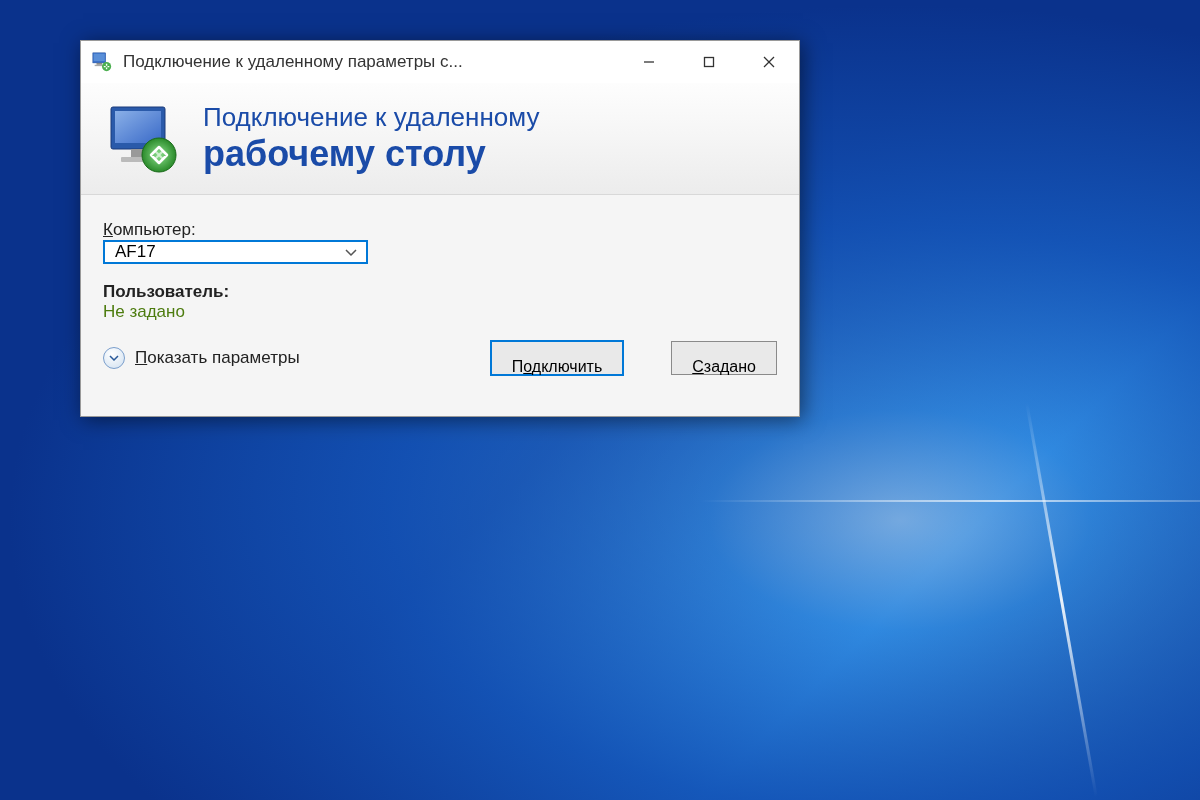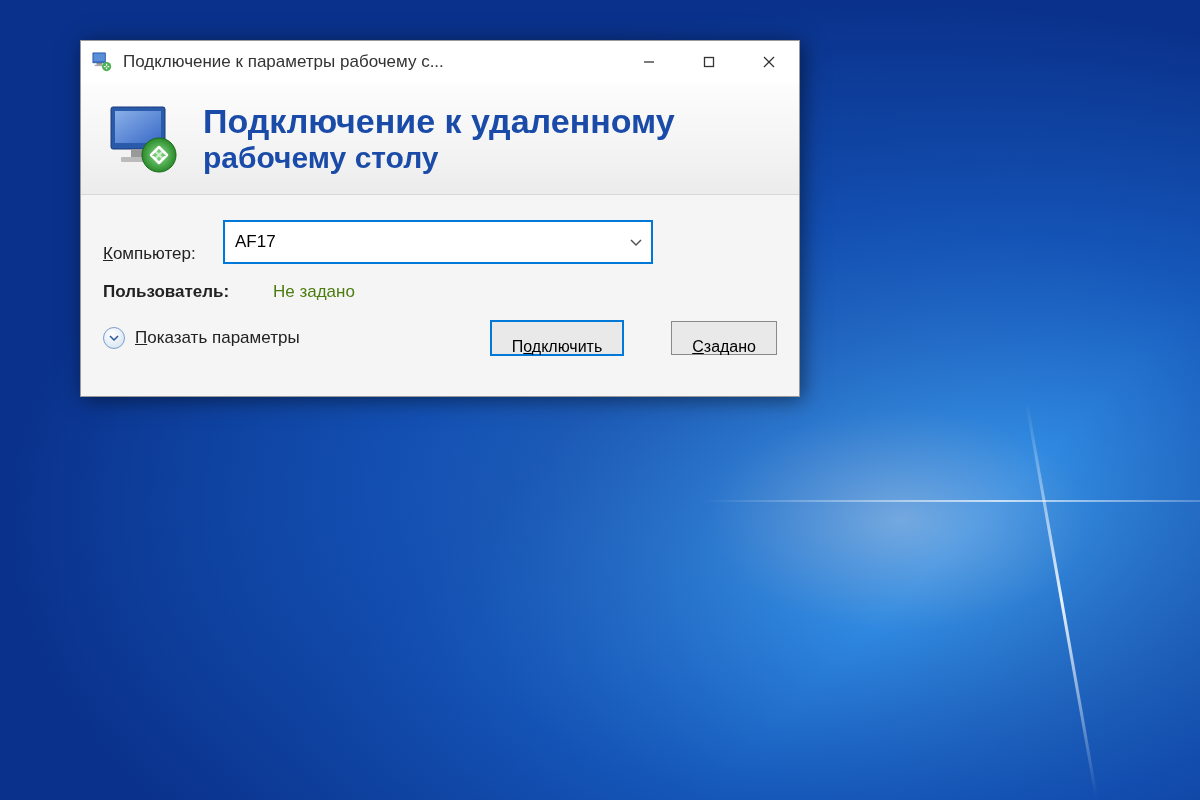--- a/index.html
+++ b/index.html
@@ -86,37 +86,38 @@
       padding: 0 22px;
       border-bottom: 1px solid #d8d8d8;
     }
     .banner-icon {
       width: 80px;
       height: 80px;
       margin-right: 20px;
     }
     .banner-text-wrap { color: #0a3d8f; }
     .banner-line1 {
-      font-size: 34px;
-      font-weight: 700;
+      font-size: 26px;
+      font-weight: 400;
       color: #1a4ba8;
     }
     .banner-line2 {
-      font-size: 30px;
+      font-size: 36px;
       font-weight: 700;
       color: #1a4ba8;
     }
     .content {
       padding: 25px 22px 20px 22px;
       background: #f5f5f5;
     }
     .row {
       display: flex;
-      align-items: flex-end;
+      align-items: flex-start;
       margin-bottom: 18px;
+      flex-direction: column;
     }
     .label {
       font-size: 17px;
       color: #222;
     }
     .label-computer {
       width: 120px;
     }
     .underline-letter {
       text-decoration: underline;
@@ -209,21 +210,21 @@
     <div class="titlebar-icon">
       <svg viewBox="0 0 24 24">
         <rect x="2" y="2" width="14" height="11" fill="#3a6fc8" stroke="#1a4a9a" stroke-width="0.5"></rect>
         <rect x="3" y="3" width="12" height="8" fill="#5a8fd8"></rect>
         <rect x="6" y="13" width="6" height="2" fill="#888"></rect>
         <rect x="4" y="15" width="10" height="1.5" fill="#aaa"></rect>
         <circle cx="17" cy="17" r="5" fill="#4caf50"></circle>
         <path d="M14 17 l2 0 M17 14 l0 2 M20 17 l-2 0 M17 20 l0 -2" stroke="white" stroke-width="1.5"></path>
       </svg>
     </div>
-    <div class="titlebar-text">Подключение к параметры рабочему с...</div>
+    <div class="titlebar-text">Подключение к удаленному параметры с...</div>
     <div class="win-controls">
       <div class="win-btn">
         <svg width="14" height="14" viewBox="0 0 14 14">
             <line x1="2" y1="7" x2="12" y2="7" stroke="#333" stroke-width="1.3"></line>
           </svg>
       </div>
       <div class="win-btn">
         <svg width="14" height="14" viewBox="0 0 14 14">
             <rect x="2.5" y="2.5" width="9" height="9" fill="none" stroke="#333" stroke-width="1.3"></rect>
           </svg>

